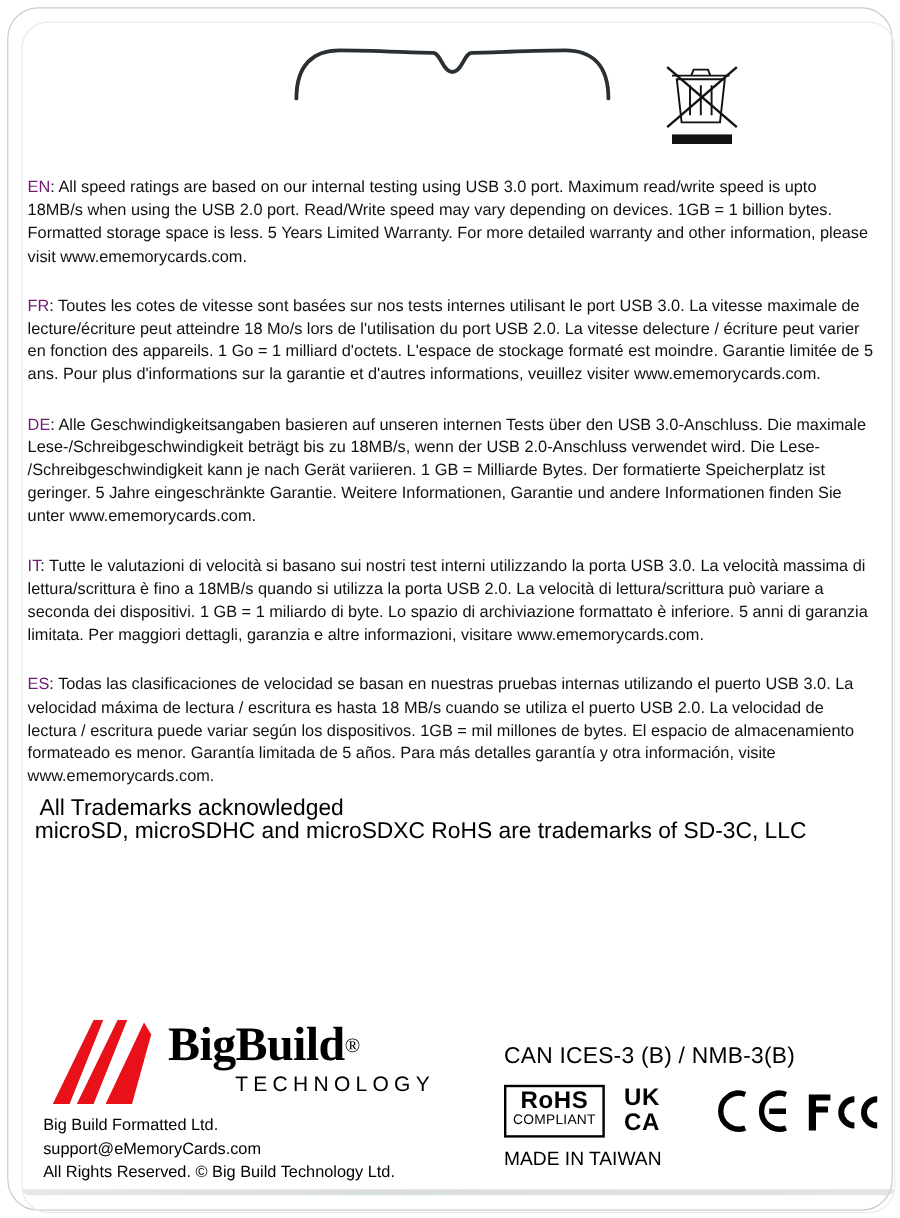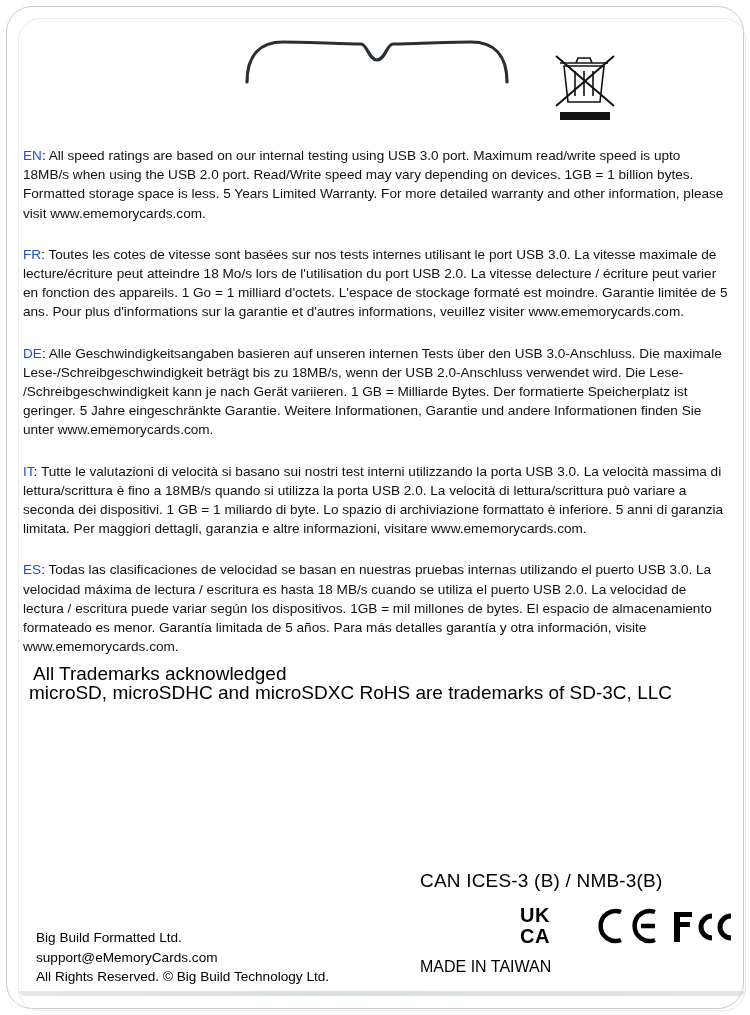--- a/index.html
+++ b/index.html
@@ -80,21 +80,21 @@
   }
   .para {
     font-size: 13.6px;
     line-height: 19.2px;
     margin: 0 0 22px 0;
     text-align: left;
     color: #111;
   }
   .para:last-child { margin-bottom: 0; }
   .lang {
-    color: #1d4ed8;
+    color: #701a75;
     font-weight: 400;
   }
 
   .trademarks {
     position: absolute;
     left: 29px;
     top: 664px;
     width: 700px;
     font-size: 19px;
     line-height: 19px;
@@ -274,30 +274,51 @@
   <p class="para"><span class="lang">ES</span><span>: Todas las clasificaciones de velocidad se basan en nuestras pruebas internas utilizando el puerto USB 3.0. La velocidad máxima de lectura / escritura es hasta 18 MB/s cuando se utiliza el puerto USB 2.0. La velocidad de lectura / escritura puede variar según los dispositivos. 1GB = mil millones de bytes. El espacio de almacenamiento formateado es menor. Garantía limitada de 5 años. Para más detalles garantía y otra información, visite www.ememorycards.com.</span></p>
 </div>
 
 <div class="trademarks">
   <div class="tm1">All Trademarks acknowledged</div>
   <div>microSD, microSDHC and microSDXC RoHS are trademarks of SD-3C, LLC</div>
 </div>
 
 <div class="footer">
 
+  <div class="logo-wrap">
+    <div class="logo-mark">
+      <svg width="96" height="76" viewBox="0 0 96 76">
+        <g fill="#e8111a">
+          <path d="M8 74 L42 4 L50 4 L22 74 Z"></path>
+          <path d="M28 74 L62 4 L70 4 L42 74 Z"></path>
+          <path d="M52 74 L84 6 L90 16 L74 74 Z"></path>
+        </g>
+      </svg>
+    </div>
+    <div class="logo-text">
+      <div>
+        <span class="logo-name">BigBuild</span><span class="logo-reg">®</span>
+      </div>
+      <div class="logo-sub">TECHNOLOGY</div>
+    </div>
+  </div>
 
   <div class="company-lines">
     <div>Big Build Formatted Ltd.</div>
     <div>support@eMemoryCards.com</div>
     <div>All Rights Reserved. © Big Build Technology Ltd.</div>
   </div>
 
   <div class="ices">CAN ICES-3 (B) / NMB-3(B)</div>
 
   <div class="marks-row">
+    <div class="rohs-box">
+      <div class="r1">RoHS</div>
+      <div class="r2">COMPLIANT</div>
+    </div>
     <div class="ukca">
       <div>UK</div>
       <div>CA</div>
     </div>
     <div class="ce-mark">
       <svg width="66" height="40" viewBox="0 0 66 40">
         <g fill="none" stroke="#000" stroke-width="4.5">
           <path d="M26 6 A15 15 0 1 0 26 34"></path>
           <path d="M60 6 A15 15 0 1 0 60 34"></path>
           <path d="M46 20 L60 20"></path>

